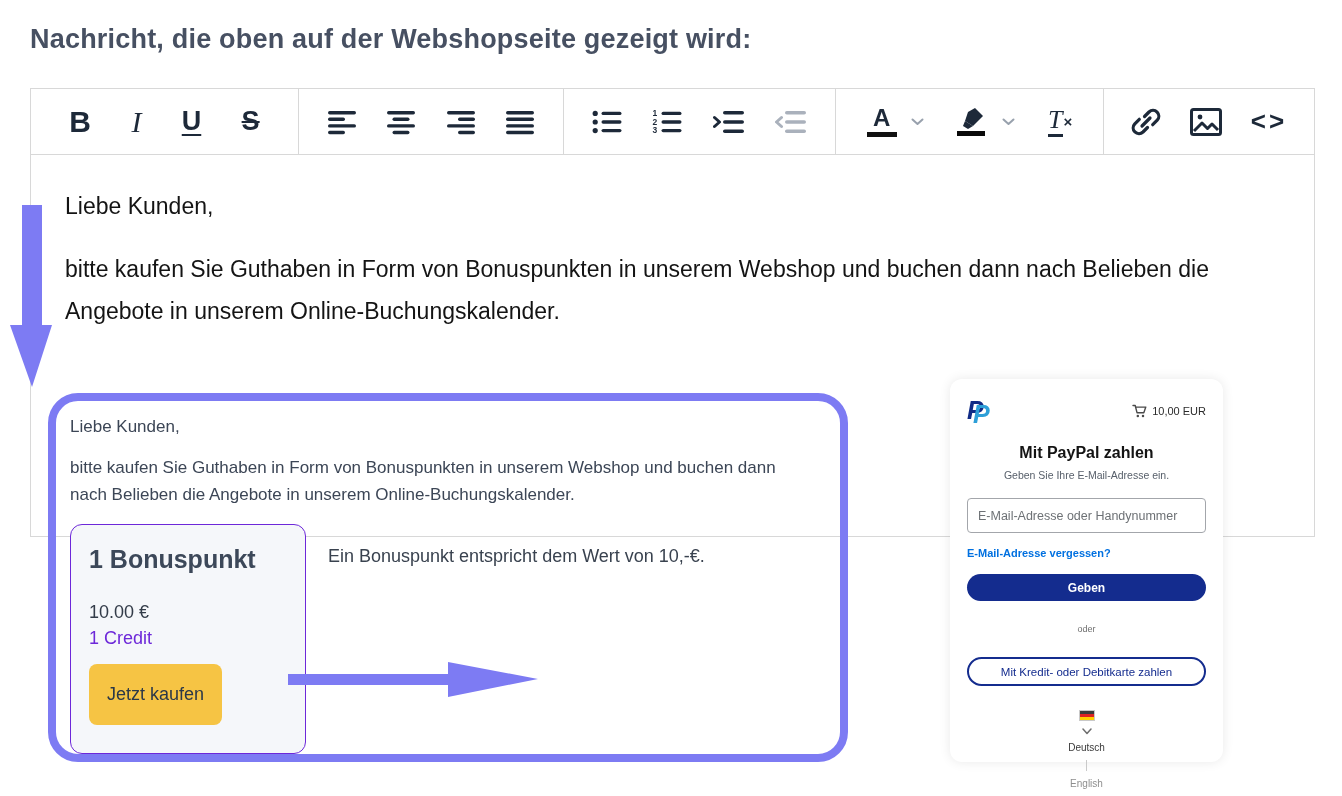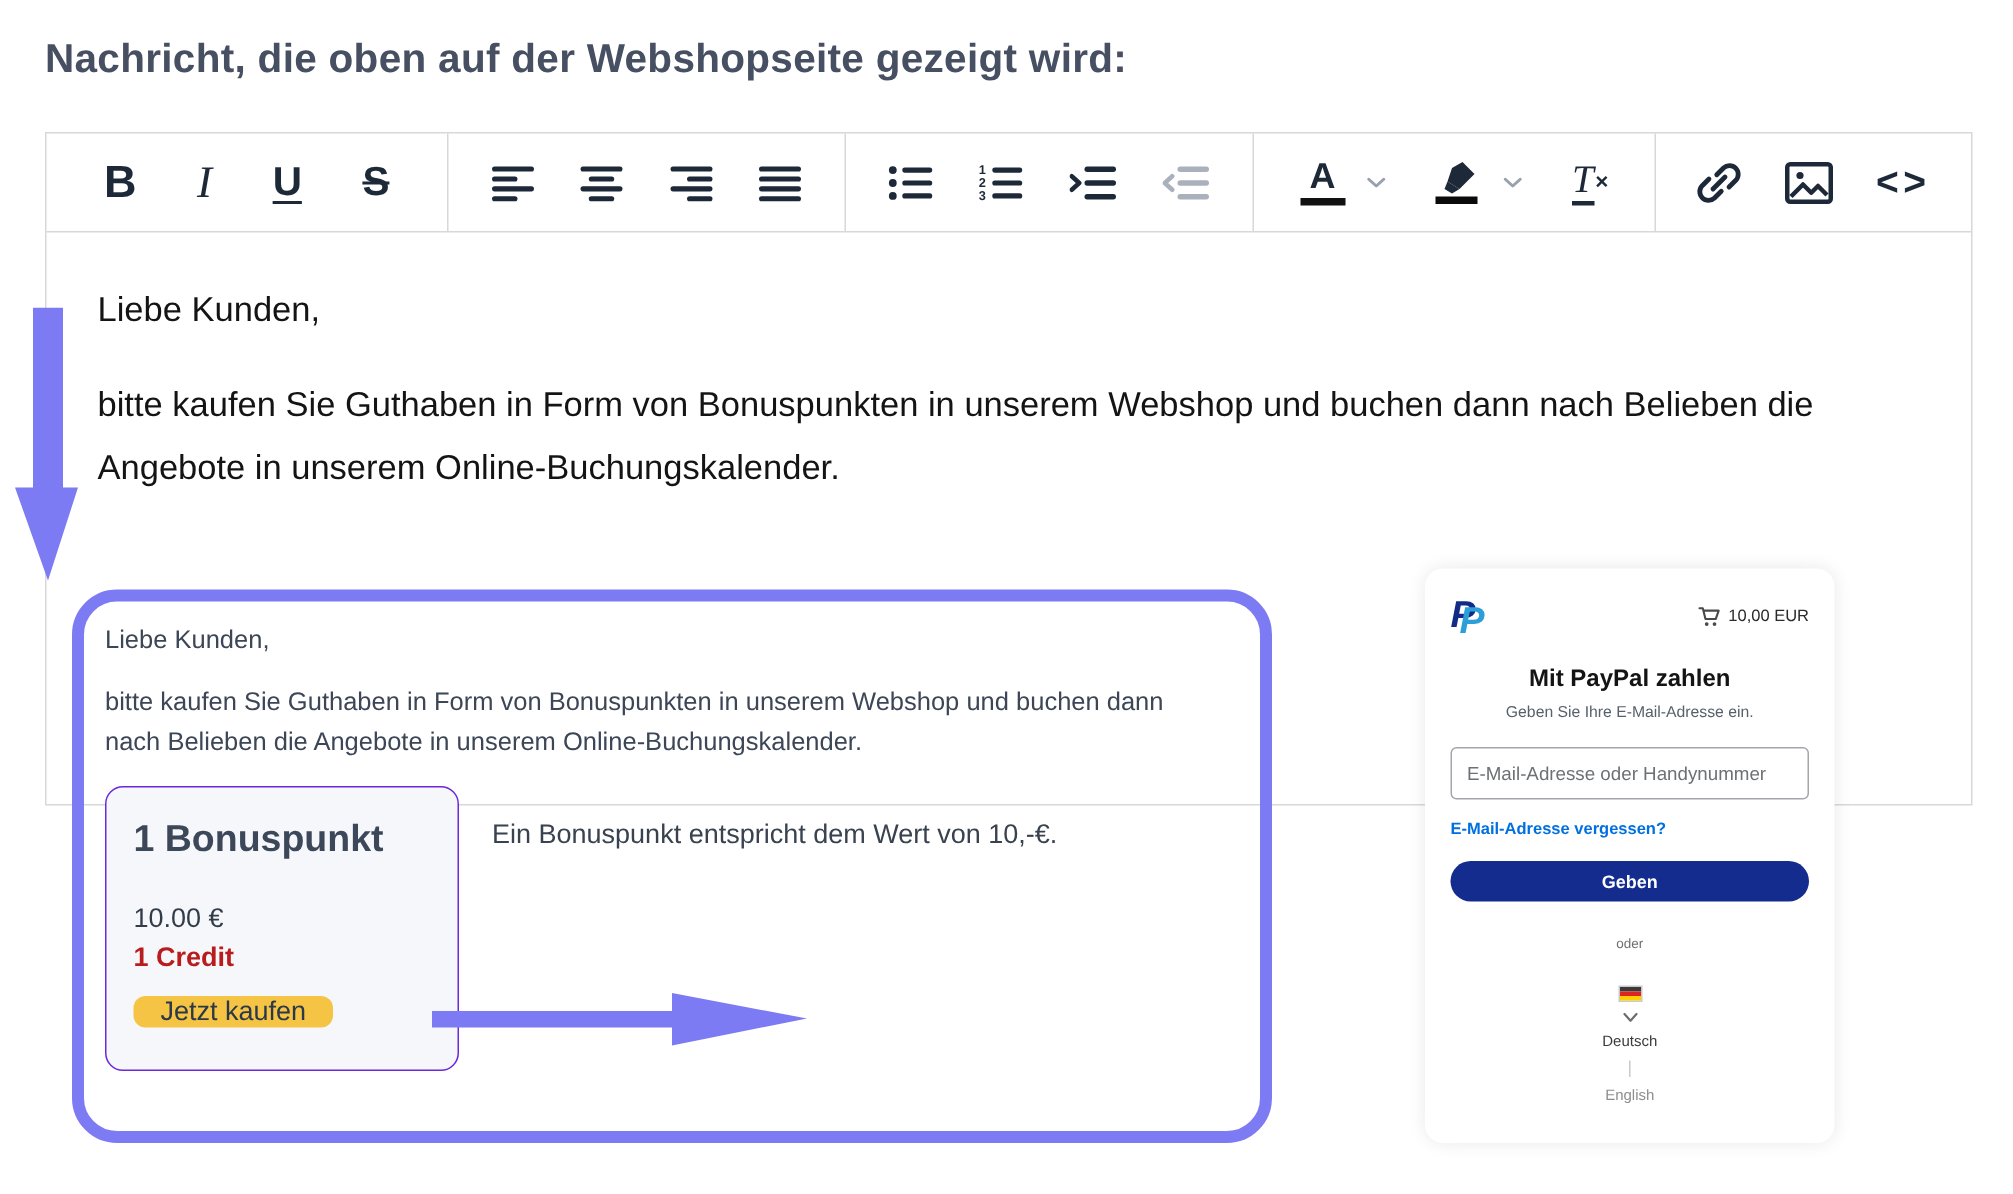--- a/index.html
+++ b/index.html
@@ -35,22 +35,22 @@
   
   .arrow-svg { position:absolute; pointer-events:none; }
   .preview-outline { position:absolute; left:48px; top:393px; width:800px; height:369px; border:8px solid #7d7bf3; border-radius:30px; background:transparent; }
   .preview-inner { padding:16px 36px 16px 14px; color:#3c4656; }
   .preview-inner .p-greet { font-size:17px; margin-bottom:17px; }
   .preview-inner .p-body { font-size:17px; line-height:1.6; max-width:748px; margin-bottom:16px; }
   .preview-row { display:flex; align-items:flex-start; }
   .bonus-card { width:236px; background:#f5f7fa; border:1px solid #6d28d9; border-radius:12px; padding:20px 16px 28px 18px; }
   .bonus-title { font-size:25px; font-weight:bold; color:#3c4859; margin-bottom:28px; }
   .bonus-price { font-size:18px; color:#333c49; margin-bottom:5px; }
-  .bonus-credits { font-size:18px; color:#b91c1c; margin-bottom:15px;font-weight:bold; }
-  .buy-btn { background:#f6c444; border:none; border-radius:8px; padding:0 18px; font-size:18px; color:#2b3848; cursor:pointer; font-family:"Liberation Sans",sans-serif; }
+  .bonus-credits { font-size:18px; color:#6d28d9; margin-bottom:15px; }
+  .buy-btn { background:#f6c444; border:none; border-radius:8px; padding:20px 18px; font-size:18px; color:#2b3848; cursor:pointer; font-family:"Liberation Sans",sans-serif; }
   .bonus-note { font-size:18px; color:#39424f; padding-top:22px; margin-left:22px; }
 
   
   .paypal-panel { position:absolute; left:950px; top:379px; width:273px; height:383px; background:#fff; border-radius:12px; box-shadow:0 0 12px rgba(0,0,0,0.09); padding:19px 17px; font-family:"Liberation Sans",sans-serif; }
   .pp-header { display:flex; justify-content:space-between; align-items:flex-start; margin-bottom:16px; }
   .pp-logo { position:relative; width:26px; height:30px; }
   .pp-logo span { position:absolute; font-size:25px; font-weight:800; font-style:italic; line-height:1; }
   .pp-logo .p-back { left:0; top:0; color:#112c86; }
   .pp-logo .p-front { left:6px; top:4px; color:#2d9fd8; }
   .pp-amount { display:flex; align-items:center; gap:5px; font-size:11px; color:#2b2b2b; margin-top:6px; }
@@ -291,20 +291,21 @@
   <div class="pp-title">Mit PayPal zahlen</div>
   <div class="pp-subtitle">Geben Sie Ihre E-Mail-Adresse ein.</div>
   <input class="pp-input" type="text" placeholder="E-Mail-Adresse oder Handynummer" style="">
   <a class="pp-forgot" href="#">E-Mail-Adresse vergessen?</a>
   <button class="pp-continue">Geben</button>
   <div class="pp-divider">
     <span class="line"></span>
       <span class="lbl">oder</span>
       <span class="line"></span>
   </div>
+  <button class="pp-cardbtn">Mit Kredit- oder Debitkarte zahlen</button>
   <div class="pp-lang">
     <span class="flag">
         <div class="s1"></div>
         <div class="s2"></div>
         <div class="s3"></div>
       </span>
     <svg width="10" height="7" viewBox="0 0 10 7">
         <polyline points="1,1 5,5.5 9,1" fill="none" stroke="#6f6f6f" stroke-width="1.5" stroke-linecap="round" stroke-linejoin="round"></polyline>
       </svg>
     <a class="lang-a" href="#">Deutsch</a>

